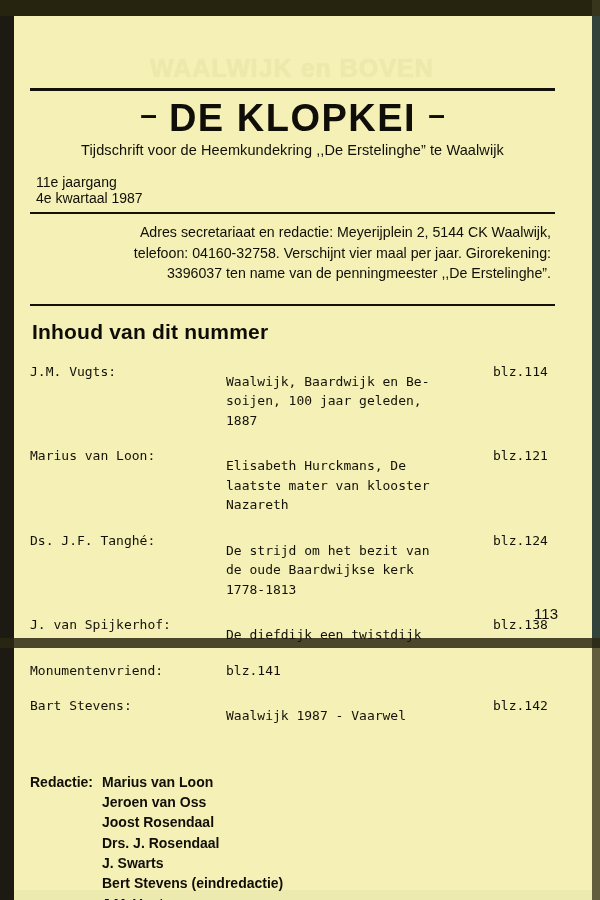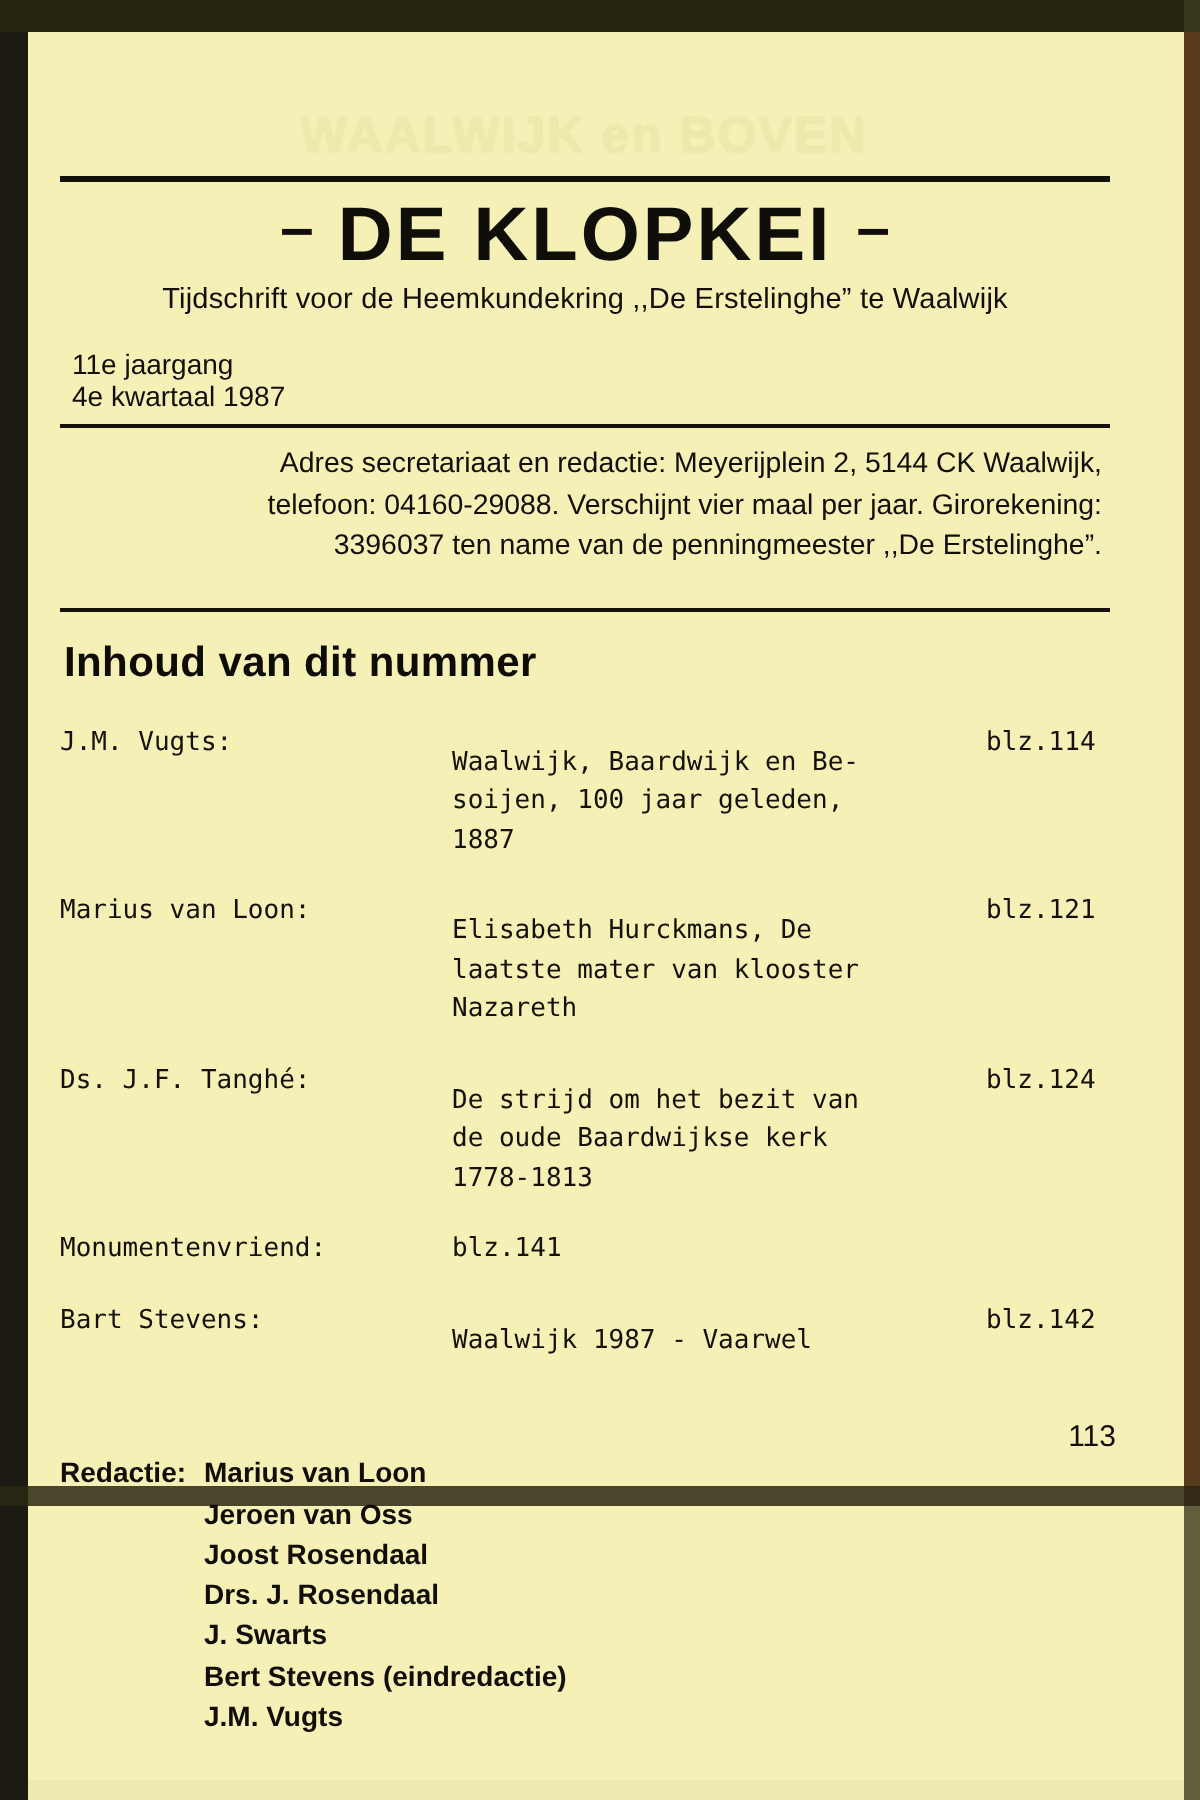--- a/index.html
+++ b/index.html
@@ -9,22 +9,22 @@
   body {
     width: 600px;
     height: 900px;
     background: #edeab0;
     font-family: "Liberation Sans", sans-serif;
     overflow: hidden;
   }
   .page {
     position: relative;
     width: 600px;
-    height: 753px;
-    background: #c2410c;
+    height: 648px;
+    background: #0369a1;
     box-sizing: border-box;
   }
   
   .edge-left {
     position: absolute;
     left: 0; top: 0;
     width: 14px; height: 900px;
     background: #1c1a12;
   }
   .edge-top {
@@ -207,21 +207,21 @@
 
     <div class="issue-line">
       <span>11e jaargang</span>
       <span>4e kwartaal 1987</span>
     </div>
 
     <hr class="rule-thin">
 
     <div class="address-block">
       <div>Adres secretariaat en redactie: Meyerijplein 2, 5144 CK Waalwijk,</div>
-      <div>telefoon: 04160-29088. Verschijnt vier maal per jaar. Girorekening:</div>
+      <div>telefoon: 04160-32758. Verschijnt vier maal per jaar. Girorekening:</div>
       <div>3396037 ten name van de penningmeester ,,De Erstelinghe”.</div>
     </div>
 
     <hr class="rule-thin">
 
     <div class="toc-title">Inhoud van dit nummer</div>
 
     <div class="toc">
       <div class="toc-row">
         <div class="toc-author">J.M. Vugts:</div>
@@ -236,20 +236,25 @@
 laatste mater van klooster
 Nazareth</div>
         <div class="toc-page">blz.121</div>
       </div>
       <div class="toc-row">
         <div class="toc-author">Ds. J.F. Tanghé:</div>
         <div class="toc-entry" style="white-space: pre-line;">De strijd om het bezit van
 de oude Baardwijkse kerk
 1778-1813</div>
         <div class="toc-page">blz.124</div>
+      </div>
+      <div class="toc-row">
+        <div class="toc-author">J. van Spijkerhof:</div>
+        <div class="toc-entry">De diefdijk een twistdijk</div>
+        <div class="toc-page">blz.138</div>
       </div>
       <div class="toc-row">
         <div class="toc-author">Monumentenvriend:</div>
         <div class="toc-page">blz.141</div>
       </div>
       <div class="toc-row">
         <div class="toc-author">Bart Stevens:</div>
         <div class="toc-entry">Waalwijk 1987 - Vaarwel</div>
         <div class="toc-page">blz.142</div>
       </div>

